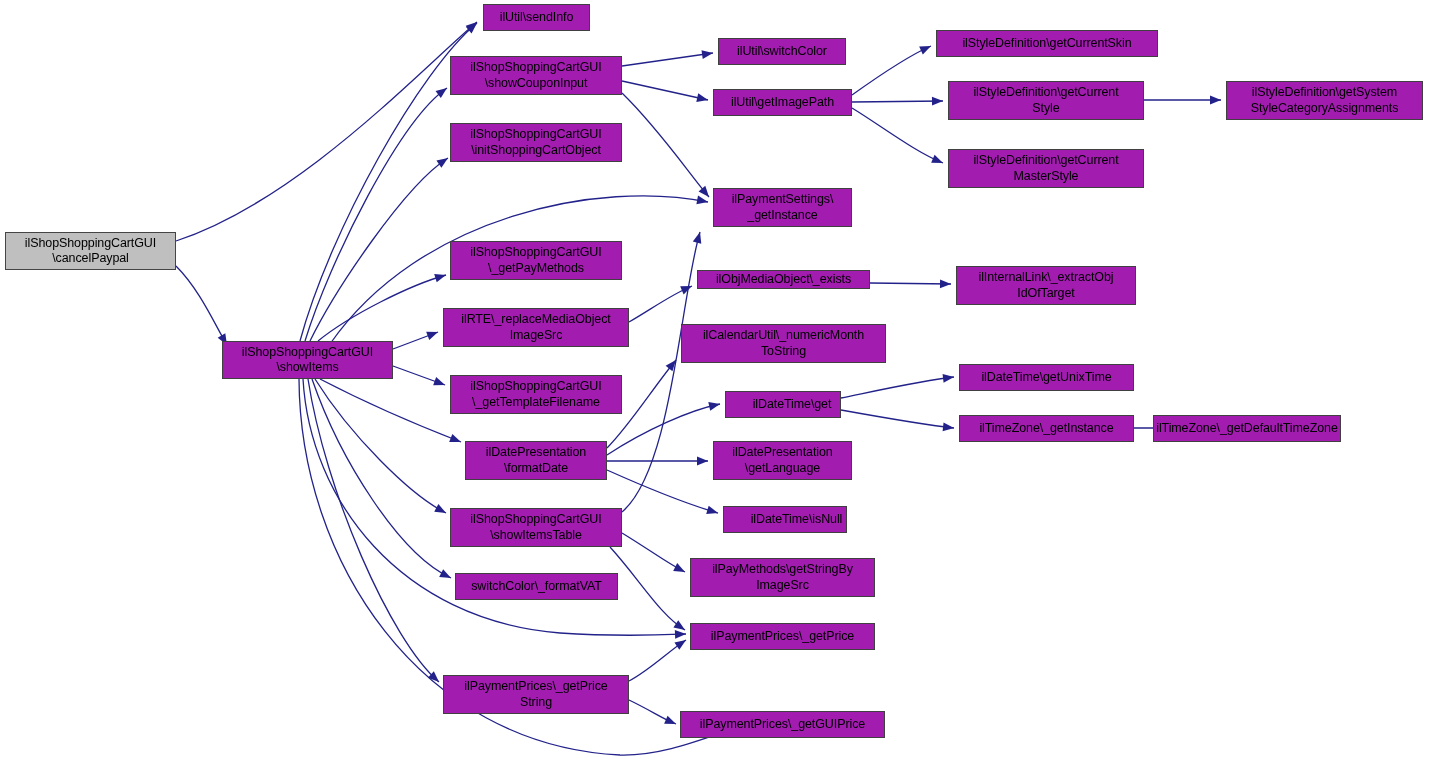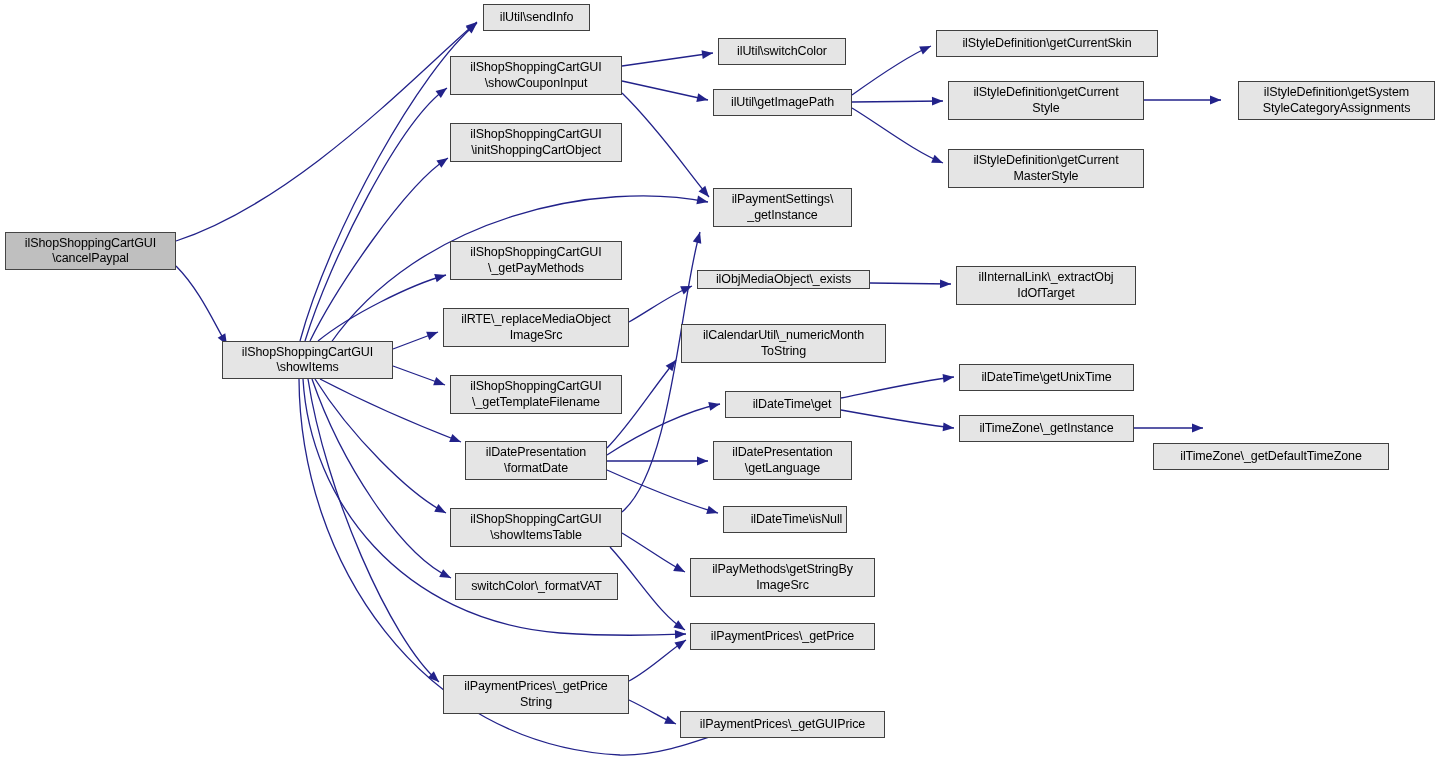--- a/index.html
+++ b/index.html
@@ -20,21 +20,21 @@
     position: absolute;
     left: 0;
     top: 0;
     width: 1448px;
     height: 772px;
   }
   .node {
     position: absolute;
     box-sizing: border-box;
     border: 1px solid #404040;
-    background: #e5e5e5;
+    background: #a21caf;
     color: #000000;
     font-size: 12.5px;
     line-height: 15.5px;
     text-align: center;
     display: flex;
     align-items: center;
     justify-content: center;
     white-space: pre-line;
     letter-spacing: -0.1px;
     z-index: 2;
@@ -173,18 +173,18 @@
       <div class="node" style="left: 680px; top: 711px; width: 205px; height: 27px;">ilPaymentPrices\_getGUIPrice</div>
       <div class="node" style="left: 936px; top: 30px; width: 222px; height: 27px;">ilStyleDefinition\getCurrentSkin</div>
       <div class="node" style="left: 948px; top: 81px; width: 196px; height: 39px;">ilStyleDefinition\getCurrent
 Style</div>
       <div class="node" style="left: 948px; top: 149px; width: 196px; height: 39px;">ilStyleDefinition\getCurrent
 MasterStyle</div>
       <div class="node" style="left: 956px; top: 266px; width: 180px; height: 39px;">ilInternalLink\_extractObj
 IdOfTarget</div>
       <div class="node" style="left: 959px; top: 364px; width: 175px; height: 27px;">ilDateTime\getUnixTime</div>
       <div class="node" style="left: 959px; top: 415px; width: 175px; height: 27px;">ilTimeZone\_getInstance</div>
-      <div class="node" style="left: 1226px; top: 81px; width: 197px; height: 39px; margin-left: 12px;">ilStyleDefinition\getSystem
+      <div class="node" style="left: 1226px; top: 81px; width: 197px; height: 39px;">ilStyleDefinition\getSystem
 StyleCategoryAssignments</div>
-      <div class="node" style="left: 1153px; top: 415px; width: 236px; height: 27px; margin-top: 28px;">ilTimeZone\_getDefaultTimeZone</div>
+      <div class="node" style="left: 1153px; top: 415px; width: 188px; height: 27px;">ilTimeZone\_getDefaultTimeZone</div>
     </div>
 
 </div>
 
 </body></html>

